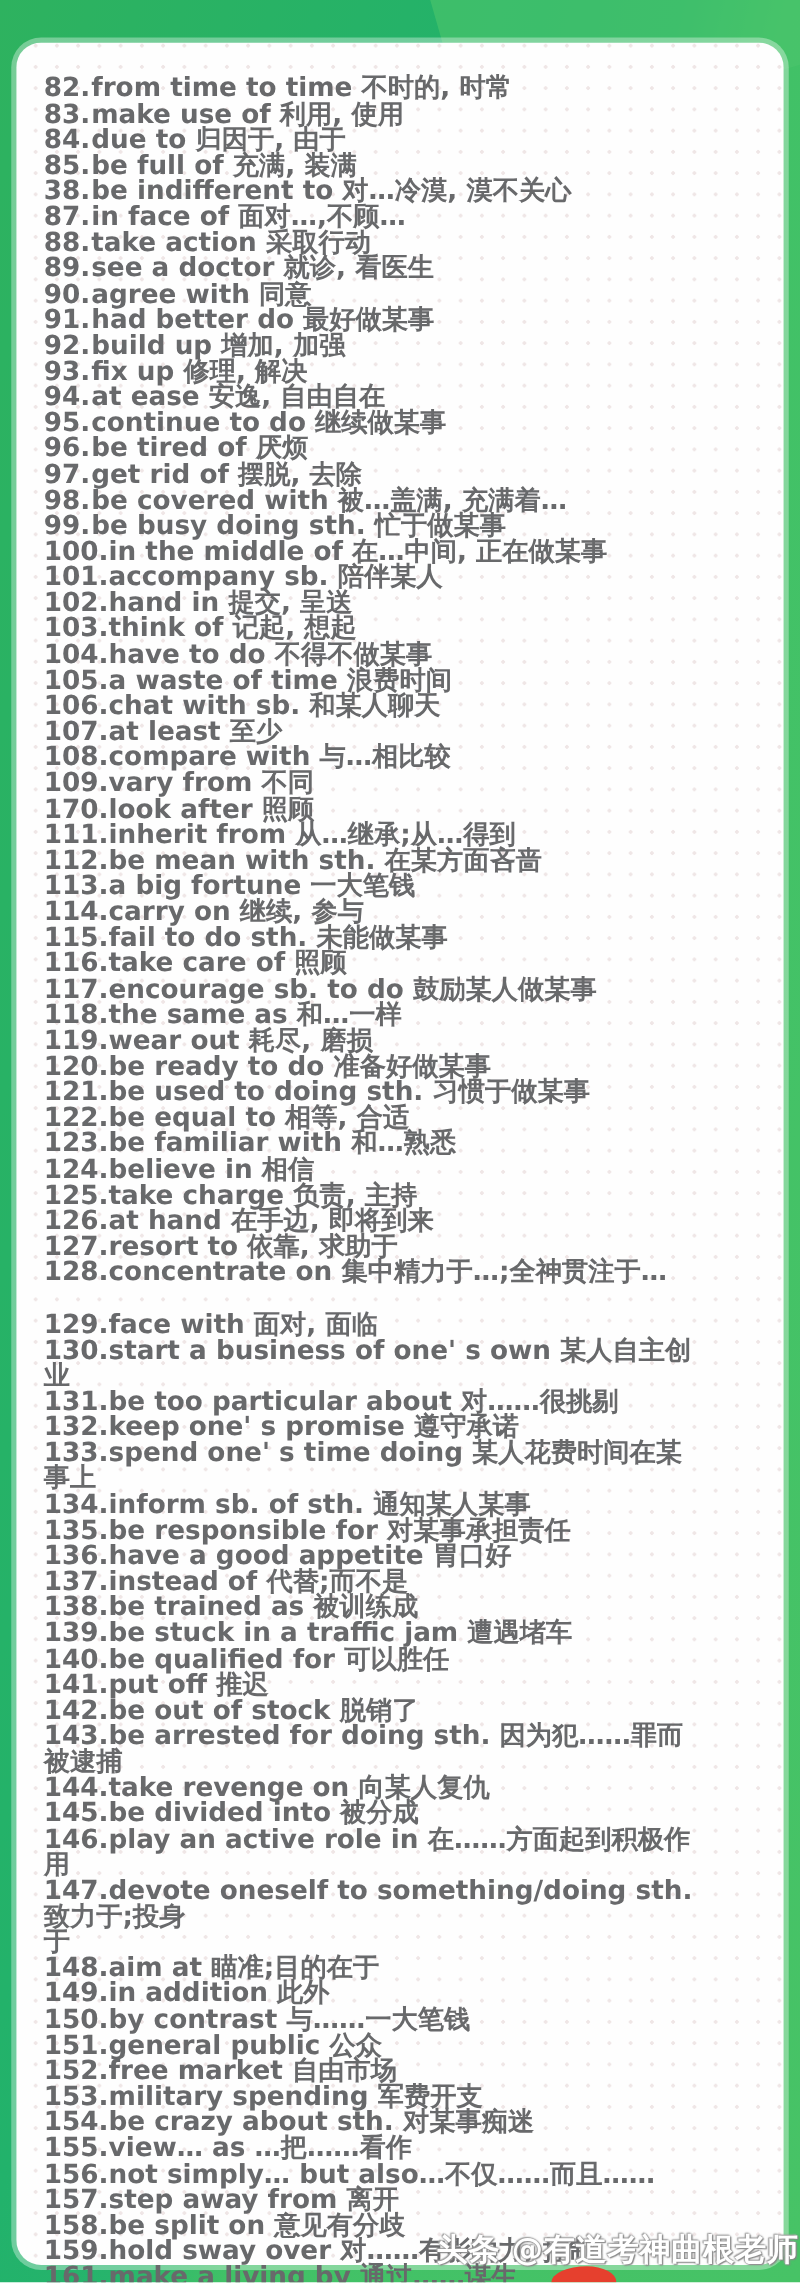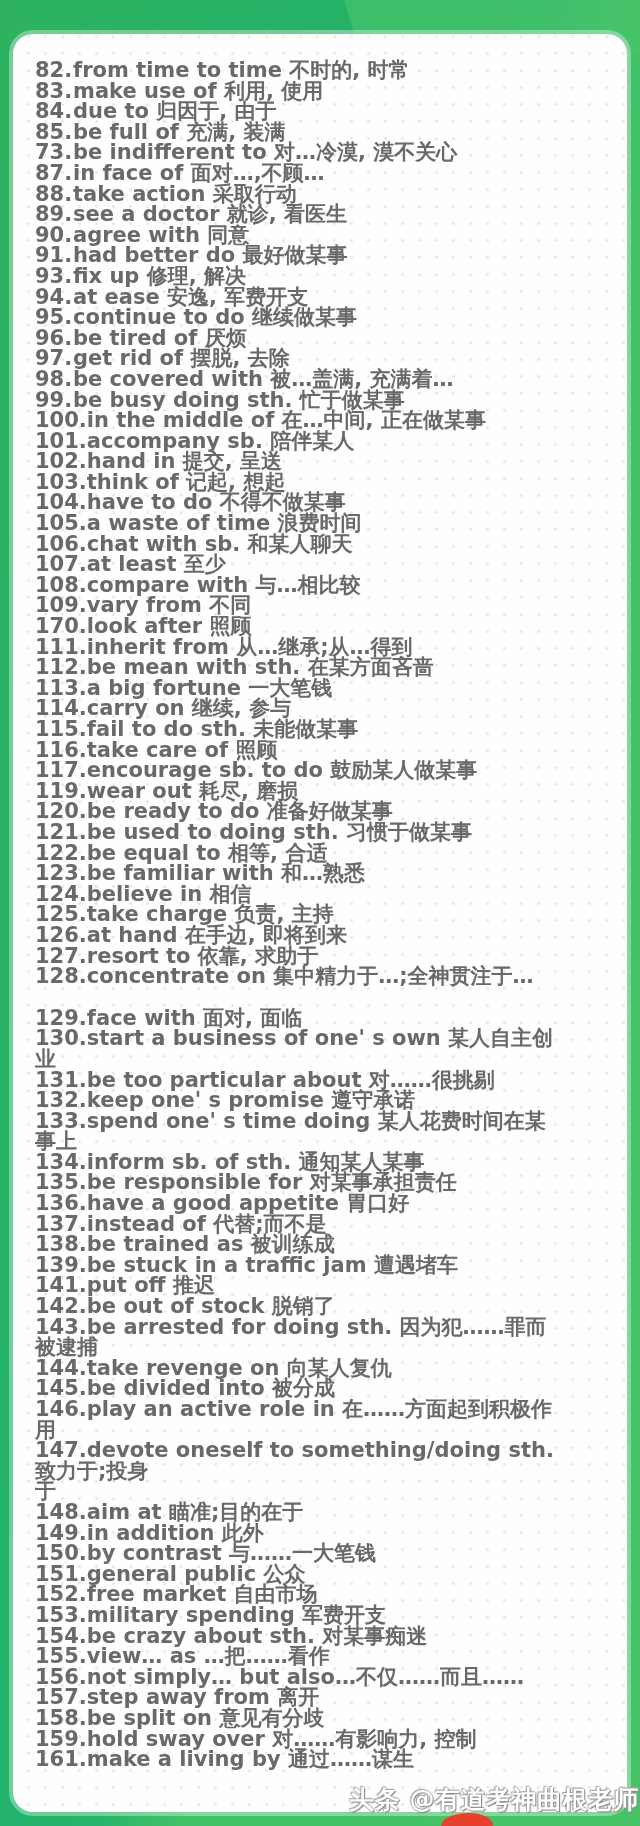--- a/index.html
+++ b/index.html
@@ -78,28 +78,29 @@
 
 <div class="screen">
   <div class="bg-accent"></div>
   <div class="card">
     <div class="list" id="list">
         <div class="group">
           <div class="item"><span class="num">82.</span><span class="txt">from time to time 不时的, 时常</span></div>
           <div class="item"><span class="num">83.</span><span class="txt">make use of 利用, 使用</span></div>
           <div class="item"><span class="num">84.</span><span class="txt">due to 归因于, 由于</span></div>
           <div class="item"><span class="num">85.</span><span class="txt">be full of 充满, 装满</span></div>
-          <div class="item"><span class="num">73.</span><span class="txt">be indifferent to 对…冷漠, 漠不关心</span></div>
+          <div class="item"><span class="num">38.</span><span class="txt">be indifferent to 对…冷漠, 漠不关心</span></div>
           <div class="item"><span class="num">87.</span><span class="txt">in face of 面对…,不顾…</span></div>
           <div class="item"><span class="num">88.</span><span class="txt">take action 采取行动</span></div>
           <div class="item"><span class="num">89.</span><span class="txt">see a doctor 就诊, 看医生</span></div>
           <div class="item"><span class="num">90.</span><span class="txt">agree with 同意</span></div>
           <div class="item"><span class="num">91.</span><span class="txt">had better do 最好做某事</span></div>
+          <div class="item"><span class="num">92.</span><span class="txt">build up 增加, 加强</span></div>
           <div class="item"><span class="num">93.</span><span class="txt">fix up 修理, 解决</span></div>
-          <div class="item"><span class="num">94.</span><span class="txt">at ease 安逸, 军费开支</span></div>
+          <div class="item"><span class="num">94.</span><span class="txt">at ease 安逸, 自由自在</span></div>
           <div class="item"><span class="num">95.</span><span class="txt">continue to do 继续做某事</span></div>
           <div class="item"><span class="num">96.</span><span class="txt">be tired of 厌烦</span></div>
           <div class="item"><span class="num">97.</span><span class="txt">get rid of 摆脱, 去除</span></div>
           <div class="item"><span class="num">98.</span><span class="txt">be covered with 被…盖满, 充满着…</span></div>
           <div class="item"><span class="num">99.</span><span class="txt">be busy doing sth. 忙于做某事</span></div>
           <div class="item"><span class="num">100.</span><span class="txt">in the middle of 在…中间, 正在做某事</span></div>
           <div class="item"><span class="num">101.</span><span class="txt">accompany sb. 陪伴某人</span></div>
           <div class="item"><span class="num">102.</span><span class="txt">hand in 提交, 呈送</span></div>
           <div class="item"><span class="num">103.</span><span class="txt">think of 记起, 想起</span></div>
           <div class="item"><span class="num">104.</span><span class="txt">have to do 不得不做某事</span></div>
@@ -109,20 +110,21 @@
           <div class="item"><span class="num">108.</span><span class="txt">compare with 与…相比较</span></div>
           <div class="item"><span class="num">109.</span><span class="txt">vary from 不同</span></div>
           <div class="item"><span class="num">170.</span><span class="txt">look after 照顾</span></div>
           <div class="item"><span class="num">111.</span><span class="txt">inherit from 从…继承;从…得到</span></div>
           <div class="item"><span class="num">112.</span><span class="txt">be mean with sth. 在某方面吝啬</span></div>
           <div class="item"><span class="num">113.</span><span class="txt">a big fortune 一大笔钱</span></div>
           <div class="item"><span class="num">114.</span><span class="txt">carry on 继续, 参与</span></div>
           <div class="item"><span class="num">115.</span><span class="txt">fail to do sth. 未能做某事</span></div>
           <div class="item"><span class="num">116.</span><span class="txt">take care of 照顾</span></div>
           <div class="item"><span class="num">117.</span><span class="txt">encourage sb. to do 鼓励某人做某事</span></div>
+          <div class="item"><span class="num">118.</span><span class="txt">the same as 和…一样</span></div>
           <div class="item"><span class="num">119.</span><span class="txt">wear out 耗尽, 磨损</span></div>
           <div class="item"><span class="num">120.</span><span class="txt">be ready to do 准备好做某事</span></div>
           <div class="item"><span class="num">121.</span><span class="txt">be used to doing sth. 习惯于做某事</span></div>
           <div class="item"><span class="num">122.</span><span class="txt">be equal to 相等, 合适</span></div>
           <div class="item"><span class="num">123.</span><span class="txt">be familiar with 和…熟悉</span></div>
           <div class="item"><span class="num">124.</span><span class="txt">believe in 相信</span></div>
           <div class="item"><span class="num">125.</span><span class="txt">take charge 负责, 主持</span></div>
           <div class="item"><span class="num">126.</span><span class="txt">at hand 在手边, 即将到来</span></div>
           <div class="item"><span class="num">127.</span><span class="txt">resort to 依靠, 求助于</span></div>
           <div class="item"><span class="num">128.</span><span class="txt">concentrate on 集中精力于…;全神贯注于…</span></div>
@@ -132,20 +134,21 @@
           <div class="item"><span class="num">130.</span><span class="txt">start a business of one' s own 某人自主创业</span></div>
           <div class="item"><span class="num">131.</span><span class="txt">be too particular about 对……很挑剔</span></div>
           <div class="item"><span class="num">132.</span><span class="txt">keep one' s promise 遵守承诺</span></div>
           <div class="item"><span class="num">133.</span><span class="txt">spend one' s time doing 某人花费时间在某事上</span></div>
           <div class="item"><span class="num">134.</span><span class="txt">inform sb. of sth. 通知某人某事</span></div>
           <div class="item"><span class="num">135.</span><span class="txt">be responsible for 对某事承担责任</span></div>
           <div class="item"><span class="num">136.</span><span class="txt">have a good appetite 胃口好</span></div>
           <div class="item"><span class="num">137.</span><span class="txt">instead of 代替;而不是</span></div>
           <div class="item"><span class="num">138.</span><span class="txt">be trained as 被训练成</span></div>
           <div class="item"><span class="num">139.</span><span class="txt">be stuck in a traffic jam 遭遇堵车</span></div>
+          <div class="item"><span class="num">140.</span><span class="txt">be qualified for 可以胜任</span></div>
           <div class="item"><span class="num">141.</span><span class="txt">put off 推迟</span></div>
           <div class="item"><span class="num">142.</span><span class="txt">be out of stock 脱销了</span></div>
           <div class="item"><span class="num">143.</span><span class="txt">be arrested for doing sth. 因为犯……罪而被逮捕</span></div>
           <div class="item"><span class="num">144.</span><span class="txt">take revenge on 向某人复仇</span></div>
           <div class="item"><span class="num">145.</span><span class="txt">be divided into 被分成</span></div>
           <div class="item"><span class="num">146.</span><span class="txt">play an active role in 在……方面起到积极作用</span></div>
           <div class="item"><span class="num">147.</span><span class="txt">devote oneself to something/doing sth. 致力于;投身
 于</span></div>
           <div class="item"><span class="num">148.</span><span class="txt">aim at 瞄准;目的在于</span></div>
           <div class="item"><span class="num">149.</span><span class="txt">in addition 此外</span></div>

